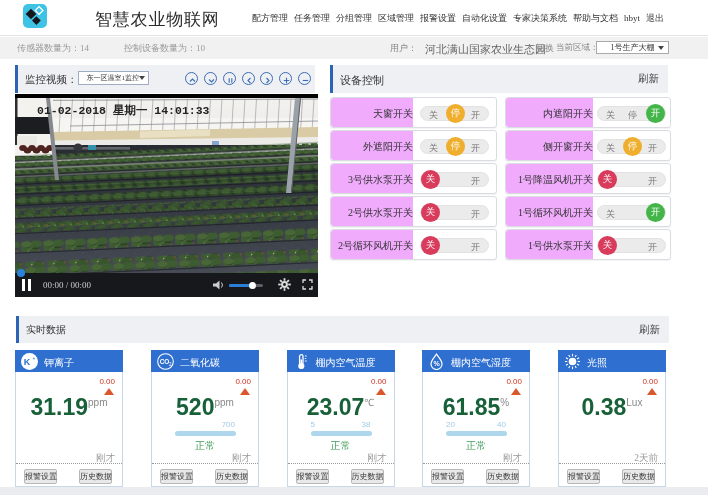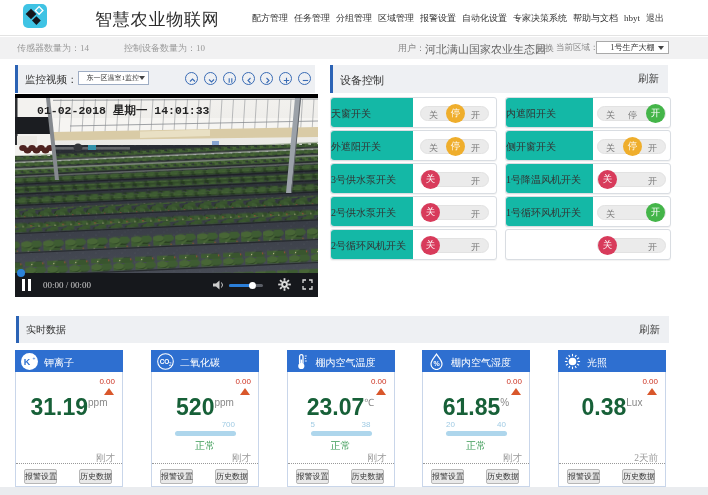--- a/index.html
+++ b/index.html
@@ -22,21 +22,21 @@
 .phead{height:28px;background:#eef0f3;}
 .pbar{width:3px;background:#2b63b5}
 .ptitle{font-size:11px;color:#333}
 .refresh{font-size:10.5px;color:#444}
 
 #vsel{left:78px;top:71px;width:71px;height:14px;background:#fff;border:1px solid #9eadc4;font-size:7px;white-space:nowrap;color:#333;text-align:center;line-height:12px}
 #vsel .ar{position:absolute;right:3px;top:4px;width:0;height:0;border-left:3px solid transparent;border-right:3px solid transparent;border-top:4px solid #444}
 .cbtn{position:absolute;width:13px;height:13px;border-radius:50%;border:1px solid #3a6cb5;top:71.5px}
 
 .drow{position:absolute;height:31px;background:#fff;border:1px solid #d9dde2;border-radius:3px;box-shadow:0 1px 1px rgba(0,0,0,.05)}
-.dlab{position:absolute;left:0;top:0;bottom:0;background:#14b8a6;border-radius:3px 0 0 3px;color:#333;font-size:10px;text-align:left}
+.dlab{position:absolute;left:0;top:0;bottom:0;background:#f0abfc;border-radius:3px 0 0 3px;color:#333;font-size:10px;text-align:right}
 .dlab i{font-style:normal;position:absolute;left:0;right:0;top:9px}
 .pill{position:absolute;top:8px;height:15px;border-radius:8px;background:#ebebeb;border:1px solid #e2e2e2}
 .pw{position:absolute;font-size:9px;color:#777;top:2px}
 .pc{position:absolute;width:19px;height:19px;border-radius:50%;top:-3px;color:#fff;font-size:9.5px;text-align:center;line-height:19px}
 .cy{background:#efae2c}.cr{background:#d83b5b}.cg{background:#44b549}
 
 .card{position:absolute;top:350px;width:108px;height:137px;background:#fff;border:1px solid #c9d6ea;}
 .chead{position:absolute;left:-1px;top:-1px;right:-1px;height:21.5px;background:#2e6fd0;color:#fff;font-size:10px}
 .chead .ct{position:absolute;left:29px;top:6px}
 .cico{position:absolute;left:6px;top:2.5px;width:17px;height:17px}
@@ -60,21 +60,21 @@
 <rect x="4.2" y="6.2" width="7.6" height="7.6" transform="rotate(45 8 10)" fill="#16161c"></rect>
 <rect x="13.4" y="3.7" width="5.4" height="5.4" transform="rotate(45 16.1 6.4)" fill="none" stroke="#fff" stroke-width="1.3"></rect>
 <rect x="10.3" y="13.5" width="6.2" height="6.2" transform="rotate(45 13.4 16.6)" fill="#16161c"></rect>
 </svg></div>
 <div class="abs" id="title">智慧农业物联网</div>
 <div class="abs" id="nav"><span>配方管理</span><span>任务管理</span><span>分组管理</span><span>区域管理</span><span>报警设置</span><span>自动化设置</span><span>专家决策系统</span><span>帮助与文档</span><span class="sans">hbyt</span><span>退出</span></div>
 
 <div class="abs" id="ibar">
  <span class="t" style="left:17px">传感器数量为：14</span>
  <span class="t" style="left:124px">控制设备数量为：10</span>
- <span class="t" style="left:398px;color:#888">用户：</span>
+ <span class="t" style="left:390px;color:#888">用户：</span>
  <span class="t" style="left:425px;color:#666;font-size:11px">河北满山国家农业生态园</span>
  <span class="t" style="left:536px;color:#888;font-size:9px">切换</span>
  <span class="t" style="left:556px;color:#888;font-size:8.5px">当前区域：</span>
  <div class="abs" id="sel1">1号生产大棚<span class="ar"></span></div>
 </div>
 
 <div class="abs phead" style="left:18px;top:65px;width:297px"></div>
 <div class="abs pbar" style="left:15px;top:65px;height:28px"></div>
 <div class="abs ptitle" style="left:25px;top:73px;font-size:10.5px">监控视频：</div>
 <div class="abs" id="vsel">东一区温室1监控&nbsp;<span class="ar"></span></div>
@@ -190,20 +190,23 @@
 <div class="drow" style="left:330px;top:228.5px;width:167px">
       <div class="dlab" style="width:82px">
         <i>2号循环风机开关</i>
       </div>
       <div class="pill" style="left:89.0px;width:69px">
         <span class="pc cr" style="left:0px">关</span>
         <span class="pw" style="right:8px">开</span>
       </div>
     </div>
 <div class="drow" style="left:505px;top:228.5px;width:166px">
+      <div class="dlab" style="width:87px">
+        <i>1号供水泵开关</i>
+      </div>
       <div class="pill" style="left:91.0px;width:69px">
         <span class="pc cr" style="left:0px">关</span>
         <span class="pw" style="right:8px">开</span>
       </div>
     </div>
 <div class="card" style="left:15px">
       <div class="chead">
         <svg class="cico" viewBox="0 0 17 17">
           <circle cx="8.5" cy="8.5" r="8.5" fill="#fff"></circle>
           <text x="6" y="12" font-size="9" font-weight="bold" fill="#2e6fd0" font-family="Liberation Sans,sans-serif" text-anchor="middle">K</text>

